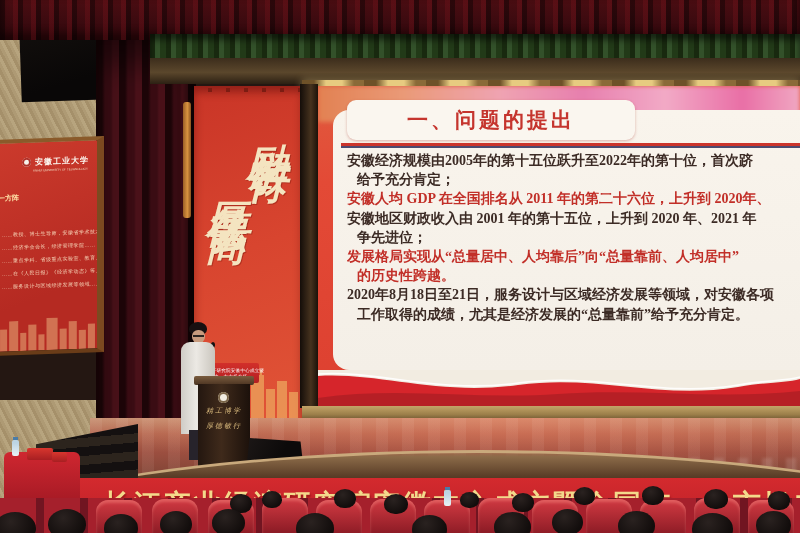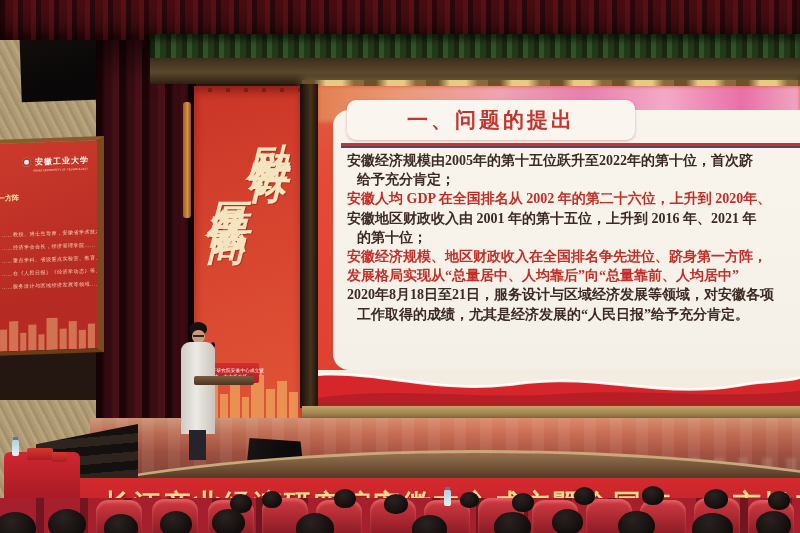--- a/index.html
+++ b/index.html
@@ -205,27 +205,27 @@
   <div class="abs big-screen">
     <div class="slide-topband"></div>
     <div class="slide-panel">
       <div class="slide-title-box">
         <div class="slide-title">一、问题的提出</div>
       </div>
       <div class="divider"></div>
       <div class="slide-body">
         <div class="sline">安徽经济规模由2005年的第十五位跃升至2022年的第十位，首次跻</div>
         <div class="sline ind">给予充分肯定；</div>
-        <div class="sline em">安徽人均 GDP 在全国排名从 2002 年的第二十六位，上升到 2020年、</div>
-        <div class="sline">安徽地区财政收入由 2001 年的第十五位，上升到 2016 年、2021 年</div>
-        <div class="sline ind">的第十位；</div>
-        <div class="sline em">安徽经济规模、地区财政收入在全国排名争先进位、跻身第一方阵，</div>
+        <div class="sline em">安徽人均 GDP 在全国排名从 2011 年的第二十六位，上升到 2020年、</div>
+        <div class="sline">安徽地区财政收入由 2001 年的第十五位，上升到 2020 年、2021 年</div>
+        <div class="sline ind">争先进位；</div>
         <div class="sline em">发展格局实现从“总量居中、人均靠后”向“总量靠前、人均居中”</div>
+        <div class="sline em ind">的历史性跨越。</div>
         <div class="sline">2020年8月18日至21日，服务设计与区域经济发展等领域，对安徽各项</div>
-        <div class="sline ind">工作取得的成绩，尤其是经济发展的“人民日报”给予充分肯定。</div>
+        <div class="sline ind">工作取得的成绩，尤其是经济发展的“总量靠前”给予充分肯定。</div>
       </div>
     </div>
     <div class="waves">
       <svg width="100%" height="100%" viewBox="0 0 482 36" preserveAspectRatio="none">
         <path d="M0,6 C60,2 120,26 200,15 C280,4 340,30 420,17 C450,12 468,13 482,9 L482,36 L0,36 Z" fill="#d6252b"></path>
         <path d="M0,4 C60,0 120,24 200,13 C280,2 340,28 420,15 C450,10 468,11 482,7" fill="none" stroke="#fff" stroke-width="1.6" opacity=".9"></path>
         <path d="M0,28 C80,16 160,30 240,24 C320,18 400,30 482,21 L482,36 L0,36 Z" fill="#b01e25" opacity=".85"></path>
       </svg>
     </div>
   </div>
@@ -239,20 +239,25 @@
     <div class="sign-line">全国统一大市场专场</div>
   </div>
   <div class="abs mic"></div>
   <div class="abs mic-head"></div>
   <div class="abs hair"></div>
   <div class="abs face"></div>
   <div class="abs glasses"></div>
   <div class="abs shirt"></div>
   <div class="abs trousers"></div>
   <div class="abs podium-top"></div>
+  <div class="abs podium">
+    <div class="pd-emblem"></div>
+    <div class="pd-motto" style="top:22px;">精工博学</div>
+    <div class="pd-motto" style="top:37px;">厚德敏行</div>
+  </div>
   <div class="abs monitor"></div>
 
   <div class="abs apron"></div>
   <div class="abs steps"></div>
 
   <div class="abs front-banner">
     <div class="fb-text">长江产业经济研究院安徽中心成立暨全国统一大市场专场</div>
   </div>
 
   <div class="abs side-table"></div>

